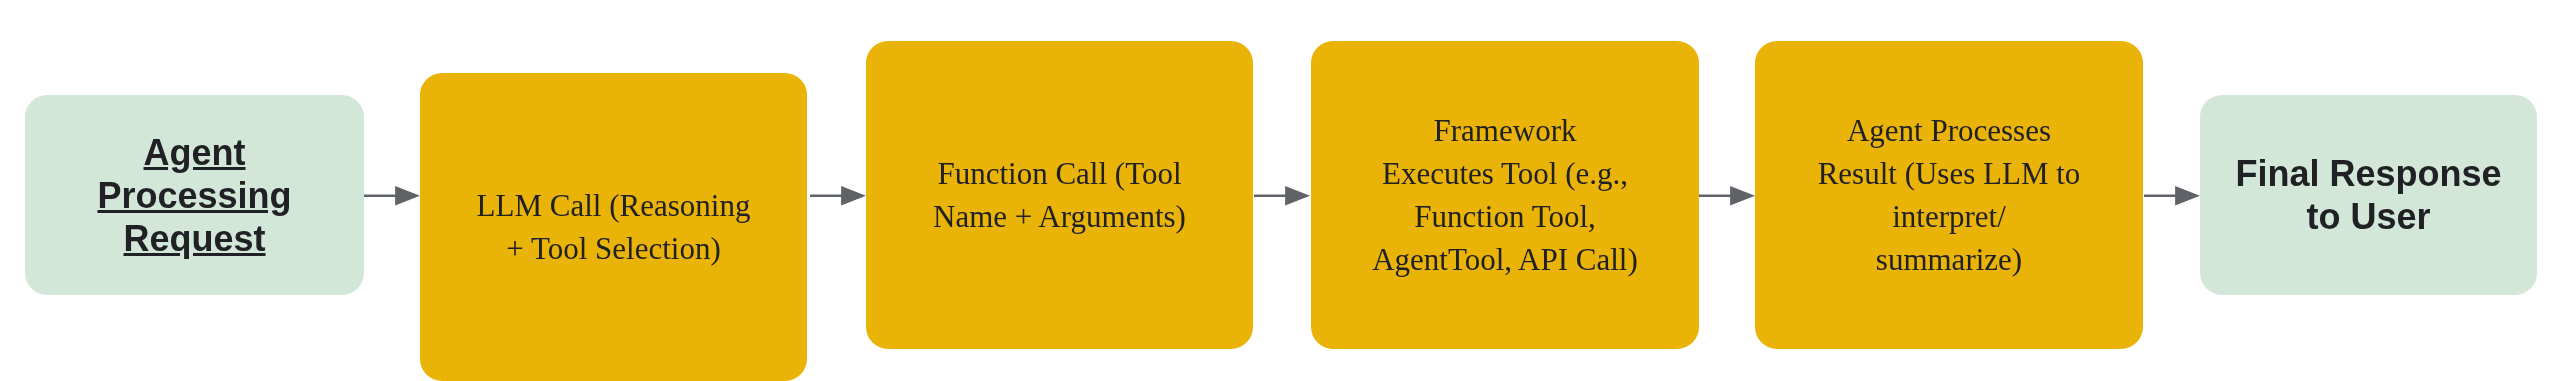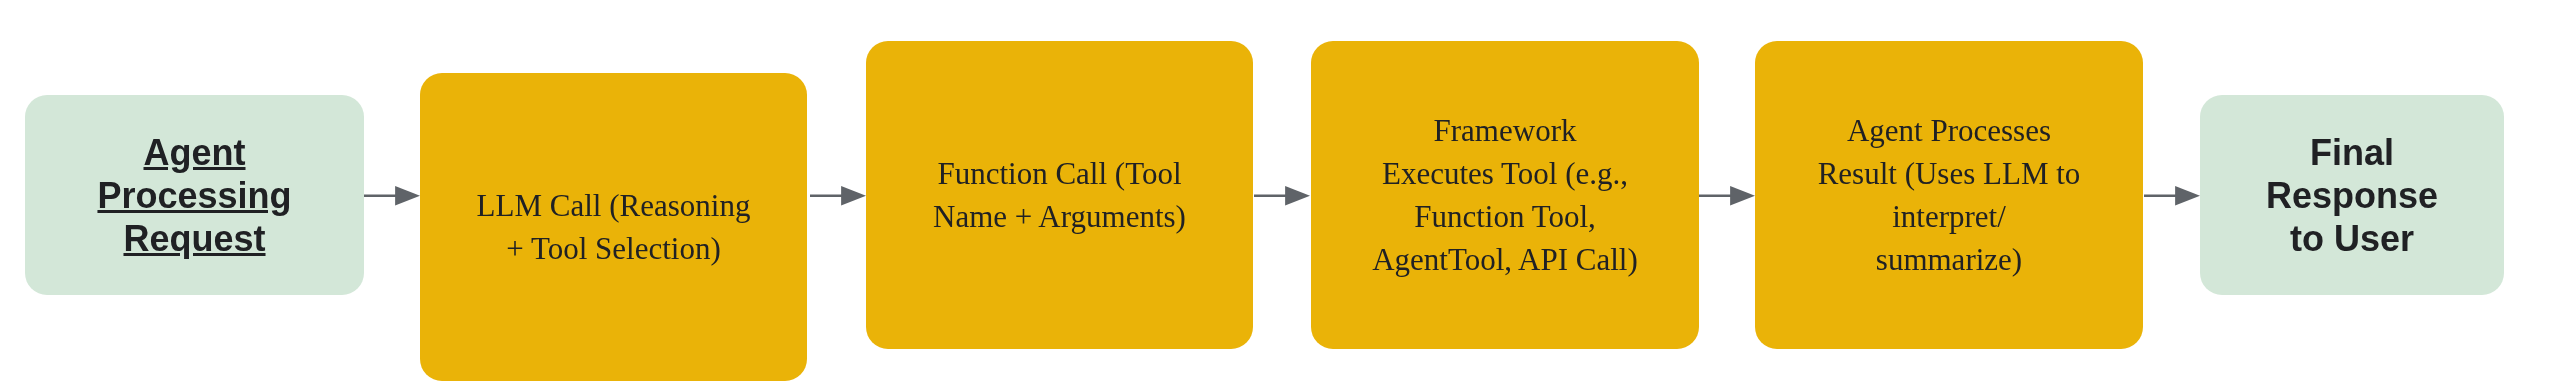--- a/index.html
+++ b/index.html
@@ -41,21 +41,21 @@
     font-size: 31px;
     line-height: 43px;
     font-family: Liberation Serif, serif;
   }
   
   #node-0 { left: 25px;   top: 95px; width: 339px; height: 200px; text-decoration: underline; }
   #node-1 { left: 420px;  top: 41px;  width: 387px; height: 308px; margin-top: 32px; }
   #node-2 { left: 866px; top: 41px;  width: 387px; height: 308px; }
   #node-3 { left: 1311px; top: 41px;  width: 388px; height: 308px; }
   #node-4 { left: 1755px; top: 41px;  width: 388px; height: 308px; }
-  #node-5 { left: 2200px; top: 95px; width: 304px; height: 200px; }
+  #node-5 { left: 2200px; top: 95px; width: 337px; height: 200px; }
   
   .arrow {
     position: absolute;
     top: 184px;
     width: 56px;
     height: 23.5px;
     color: #5f6368;
   }
   #arrow-0 { left: 364px; }
   #arrow-1 { left: 810px; }

